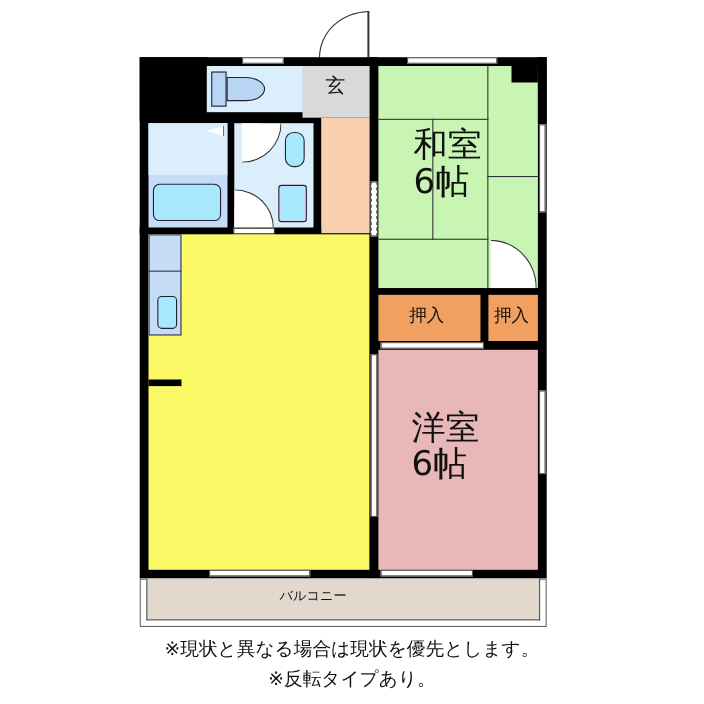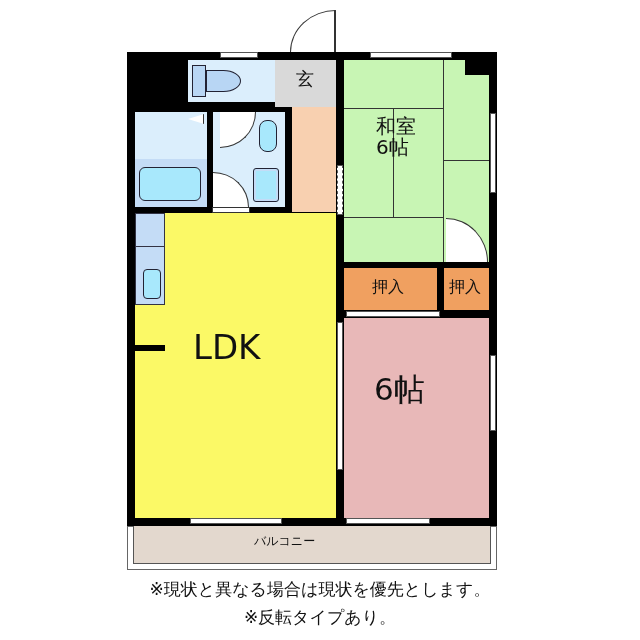--- a/index.html
+++ b/index.html
@@ -43,59 +43,59 @@
 <div class="abs" style="left:213px;top:172px;width:36px;height:35px;background:#fff;border-top:1px solid #333;border-right:1px solid #333;border-radius:0 100% 0 0;"></div>
 <div class="abs wall" style="left:127px;top:207px;width:165px;height:6px;"></div>
 <div class="abs" style="left:212px;top:207px;width:38px;height:6px;background:#fff;border:1px solid #333;"></div>
 
 <div class="abs" style="left:135px;top:213px;width:201px;height:305px;background:#fbf966;"></div>
 <div class="abs" style="left:135px;top:213px;width:30px;height:92px;background:#c4dcf6;border:1px solid #334;"></div>
 <div class="abs" style="left:135px;top:246px;width:30px;height:1px;background:#334;"></div>
 <div class="fixture" style="left:143px;top:269px;width:18px;height:30px;border-radius:4px;background:#a8e8fc;"></div>
 <div class="abs wall" style="left:135px;top:345px;width:30px;height:6px;"></div>
 <div class="room-label" style="left:193px;top:330px;font-size:34px;">
-  <div>LDK</div>
 </div>
 <div class="win" style="left:190px;top:518px;width:92px;height:6px;"></div>
 
 <div class="abs wall" style="left:336px;top:52px;width:8px;height:474px;"></div>
 <div class="win" style="left:337px;top:165px;width:6px;height:50px;border-style:dashed;"></div>
 <div class="win" style="left:337px;top:322px;width:6px;height:148px;"></div>
 
 <div class="abs" style="left:344px;top:60px;width:145px;height:202px;background:#c8f5b4;"></div>
 <div class="abs wall" style="left:465px;top:60px;width:24px;height:15px;"></div>
 <div class="abs wall" style="left:489px;top:52px;width:8px;height:60px;"></div>
 <div class="abs" style="left:344px;top:60px;width:145px;height:202px;">
   <div class="abs" style="left:0;top:48px;width:100px;height:1px;background:#333;"></div>
   <div class="abs" style="left:0;top:157px;width:100px;height:1px;background:#333;"></div>
   <div class="abs" style="left:99px;top:0;width:1px;height:202px;background:#333;"></div>
   <div class="abs" style="left:49px;top:48px;width:1px;height:110px;background:#333;"></div>
   <div class="abs" style="left:99px;top:100px;width:46px;height:1px;background:#333;"></div>
 </div>
 <div class="win" style="left:370px;top:52px;width:82px;height:6px;"></div>
 <div class="win" style="left:490px;top:113px;width:6px;height:80px;"></div>
 <div class="abs" style="left:446px;top:218px;width:42px;height:44px;background:#fff;border-top:1px solid #333;border-right:1px solid #333;border-radius:0 100% 0 0;"></div>
-<div class="room-label" style="left:376px;top:116px;font-size:20px;">
+<div class="room-label" style="left:376px;top:116px;font-size:31px;">
   <div>和室</div>
   <div>6帖</div>
 </div>
 
 <div class="abs wall" style="left:344px;top:262px;width:145px;height:6px;"></div>
 <div class="abs" style="left:344px;top:268px;width:93px;height:42px;background:#f0a060;"></div>
 <div class="abs wall" style="left:437px;top:268px;width:7px;height:42px;"></div>
 <div class="abs" style="left:444px;top:268px;width:45px;height:42px;background:#f0a060;"></div>
 <div class="room-label" style="left:372px;top:279px;font-size:16px;">押入</div>
 <div class="room-label" style="left:449px;top:279px;font-size:16px;">押入</div>
 <div class="abs wall" style="left:344px;top:310px;width:145px;height:8px;"></div>
 <div class="win" style="left:346px;top:311px;width:94px;height:6px;"></div>
 
 <div class="abs" style="left:344px;top:318px;width:145px;height:200px;background:#e8b8b8;"></div>
 <div class="win" style="left:490px;top:355px;width:6px;height:76px;"></div>
 <div class="win" style="left:346px;top:518px;width:84px;height:6px;"></div>
 <div class="room-label" style="left:374px;top:373px;font-size:31px;">
+  <div>洋室</div>
   <div>6帖</div>
 </div>
 
 <div class="abs" style="left:127px;top:526px;width:370px;height:44px;background:#fff;border:1px solid #666;"></div>
 <div class="abs" style="left:133px;top:526px;width:358px;height:38px;background:#e3d8ce;border:1px solid #555;border-top:none;"></div>
 <div class="room-label" style="left:254px;top:535px;font-size:12px;">バルコニー</div>
 
 <div class="note" style="top:578px;">※現状と異なる場合は現状を優先とします。</div>
 <div class="note" style="top:606px;">※反転タイプあり。</div>
 

